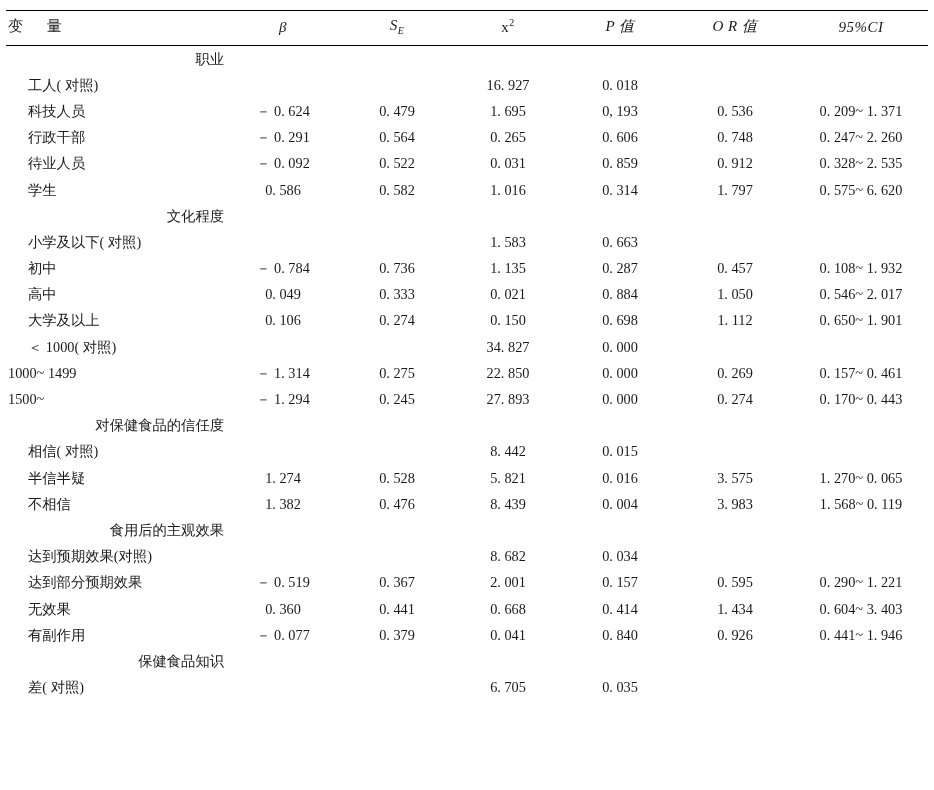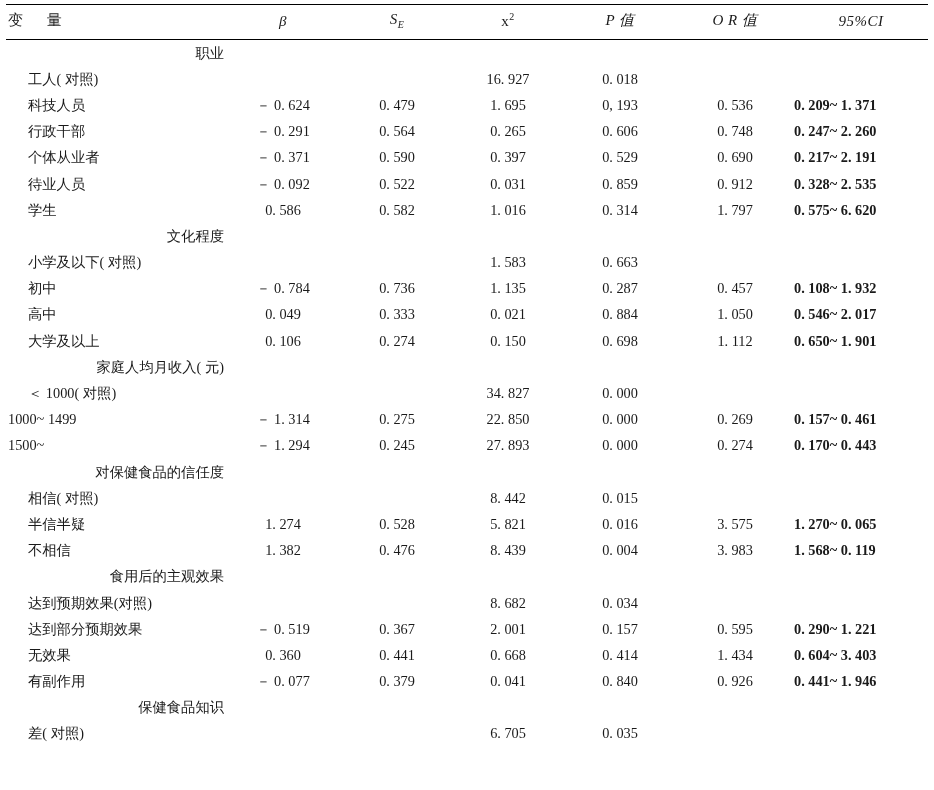--- a/index.html
+++ b/index.html
@@ -12,21 +12,21 @@
     height: 790px;
     font-family: "Liberation Serif", "DejaVu Serif", serif;
     color: #1a1a1a;
     overflow: hidden;
   }
   .sheet {
     position: relative;
     width: 934px;
     height: 790px;
     box-sizing: border-box;
-    padding: 4px 6px;
+    padding: 10px 6px;
   }
   table.stat {
     width: 922px;
     border-collapse: collapse;
     table-layout: fixed;
     font-size: 14.5px;
   }
   table.stat col.c-var    { width: 218px; }
   table.stat col.c-beta   { width: 118px; }
   table.stat col.c-se     { width: 110px; }
@@ -76,22 +76,21 @@
     padding-left: 2px;
   }
   td.var.indent {
     padding-left: 22px;
   }
   td.num {
     text-align: center;
     font-variant-numeric: tabular-nums;
   }
   td.ci {
-    text-align: left;
-    font-weight: bold;
+    text-align: center;
   }
 </style>
 </head>
 <body>
 
 <div class="sheet">
   <table class="stat">
     <colgroup>
       <col class="c-var">
         <col class="c-beta">
@@ -143,29 +142,20 @@
         <tr>
           <td class="var indent">行政干部</td>
           <td class="num">－ 0. 291</td>
           <td class="num">0. 564</td>
           <td class="num">0. 265</td>
           <td class="num">0. 606</td>
           <td class="num">0. 748</td>
           <td class="ci">0. 247~ 2. 260</td>
         </tr>
         <tr>
-          <td class="var indent">个体从业者</td>
-          <td class="num">－ 0. 371</td>
-          <td class="num">0. 590</td>
-          <td class="num">0. 397</td>
-          <td class="num">0. 529</td>
-          <td class="num">0. 690</td>
-          <td class="ci">0. 217~ 2. 191</td>
-        </tr>
-        <tr>
           <td class="var indent">待业人员</td>
           <td class="num">－ 0. 092</td>
           <td class="num">0. 522</td>
           <td class="num">0. 031</td>
           <td class="num">0. 859</td>
           <td class="num">0. 912</td>
           <td class="ci">0. 328~ 2. 535</td>
         </tr>
         <tr>
           <td class="var indent">学生</td>
@@ -214,29 +204,20 @@
         </tr>
         <tr>
           <td class="var indent">大学及以上</td>
           <td class="num">0. 106</td>
           <td class="num">0. 274</td>
           <td class="num">0. 150</td>
           <td class="num">0. 698</td>
           <td class="num">1. 112</td>
           <td class="ci">0. 650~ 1. 901</td>
         </tr>
-        <tr class="group">
-          <td class="var">家庭人均月收入( 元)</td>
-          <td class="num"></td>
-          <td class="num"></td>
-          <td class="num"></td>
-          <td class="num"></td>
-          <td class="num"></td>
-          <td class="ci"></td>
-        </tr>
         <tr>
           <td class="var indent">＜ 1000( 对照)</td>
           <td class="num"></td>
           <td class="num"></td>
           <td class="num">34. 827</td>
           <td class="num">0. 000</td>
           <td class="num"></td>
           <td class="ci"></td>
         </tr>
         <tr>

